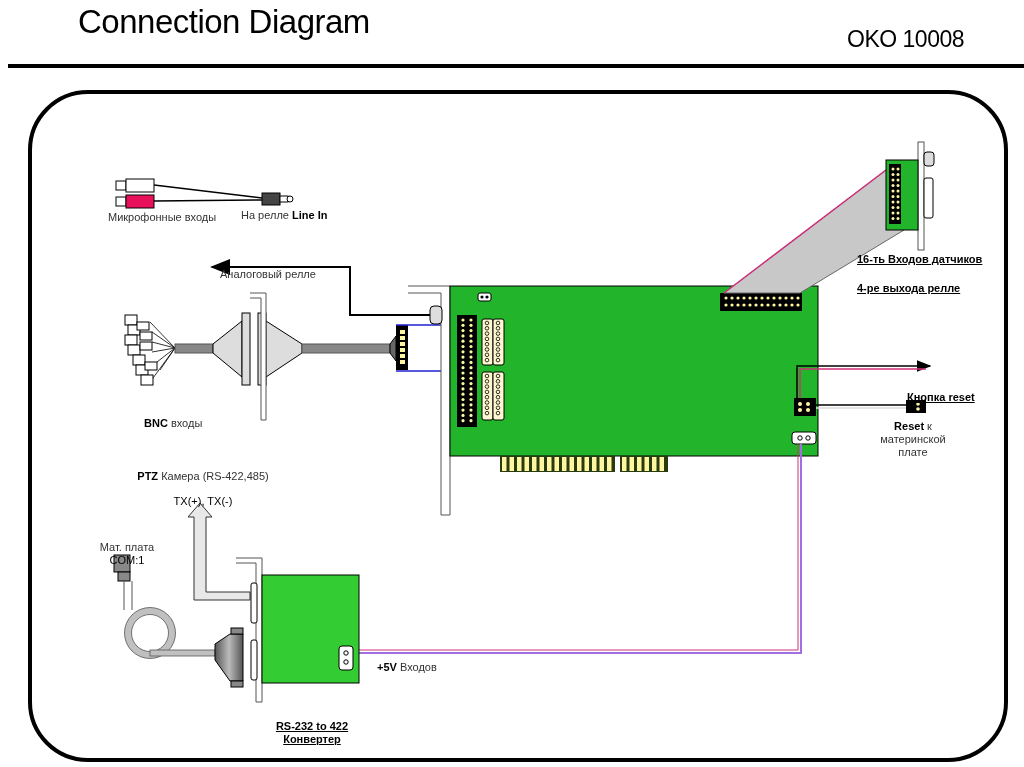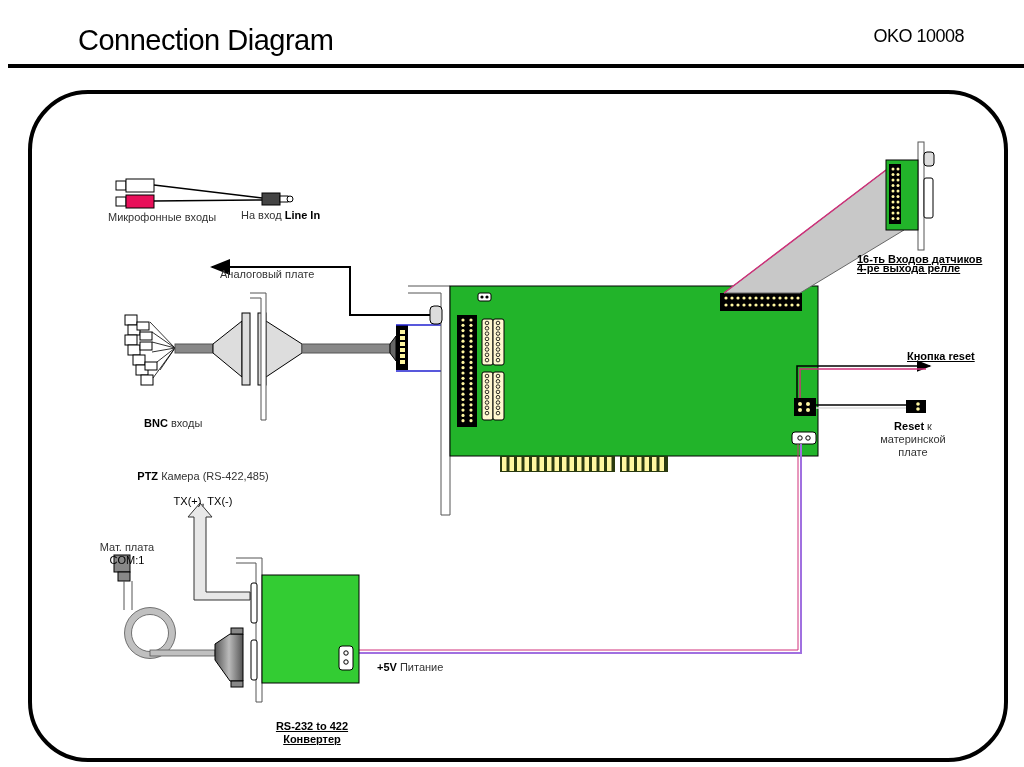--- a/index.html
+++ b/index.html
@@ -1,18 +1,18 @@
 <!DOCTYPE html>
 <html><head>
 <meta charset="utf-8">
 <style>
   html, body { margin:0; padding:0; background:#ffffff; }
   body { width:1024px; height:767px; position:relative; overflow:hidden; font-family:"Liberation Sans", sans-serif; }
-  .title { position:absolute; left:78px; top:24px; font-size:29px; color:#000; letter-spacing:-0.5px; }
-  .code { position:absolute; right:60px; top:26px; font-size:18px; color:#000; letter-spacing:-0.5px; }
+  .title { position:absolute; left:78px; top:3px; font-size:33px; color:#000; letter-spacing:-0.5px; }
+  .code { position:absolute; right:60px; top:26px; font-size:23px; color:#000; letter-spacing:-0.5px; }
   .rule { position:absolute; left:8px; top:64px; width:1016px; height:4px; background:#000; }
   .frame { position:absolute; left:28px; top:90px; width:980px; height:672px; border:4px solid #000; border-radius:60px; box-sizing:border-box; }
   svg.diagram { position:absolute; left:0; top:0; }
   .lbl { position:absolute; font-size:11px; color:#333; white-space:nowrap; line-height:13px; }
   .lbl b { color:#000; }
   .center { text-align:center; }
   .bold { font-weight:bold; color:#000;text-decoration:underline; }
 </style>
 </head>
 <body>
@@ -312,36 +312,36 @@
   </g>
   <g>
     <rect x="262" y="575" width="97" height="108" fill="#33cc33" stroke="#000"></rect>
     <rect x="339" y="646" width="14" height="24" rx="3" fill="#fff" stroke="#000"></rect>
     <circle cx="346" cy="653" r="2.2" fill="none" stroke="#000"></circle>
     <circle cx="346" cy="662" r="2.2" fill="none" stroke="#000"></circle>
   </g>
 </svg>
 
 <div class="lbl" style="left:108px;top:211px;">Микрофонные входы</div>
-<div class="lbl" style="left:241px;top:209px;"><span>На вход </span><b>Line In</b></div>
-<div class="lbl" style="left:220px;top:268px;">Аналоговый плате</div>
+<div class="lbl" style="left:241px;top:209px;"><span>На релле </span><b>Line In</b></div>
+<div class="lbl" style="left:220px;top:268px;">Аналоговый релле</div>
 <div class="lbl" style="left:144px;top:385px;margin-top:32px;"><b>BNC</b><span> входы</span></div>
 <div class="lbl bold" style="left:857px;top:253px;">16-ть Входов датчиков</div>
-<div class="lbl bold" style="left:857px;top:262px;">4-ре выхода релле</div>
-<div class="lbl bold" style="left:867px;top:350px;padding-left:40px;">Кнопка reset</div>
+<div class="lbl bold" style="left:857px;top:282px;">4-ре выхода релле</div>
+<div class="lbl bold" style="left:867px;top:391px;padding-left:40px;">Кнопка reset</div>
 <div class="lbl center" style="left:868px;top:420px;width:90px;">
   <div><b>Reset</b><span> к</span></div>
   <div>материнской</div>
   <div>плате</div>
 </div>
 <div class="lbl center" style="left:118px;top:470px;width:170px;text-align:center;">
   <div><b>PTZ</b><span> Камера (RS-422,485)</span></div>
   <div style="color:#000;margin-top:12px;">TX(+), TX(-)</div>
 </div>
 <div class="lbl center" style="left:92px;top:513px;width:70px;margin-top:28px;">
   <div>Мат. плата</div>
   <div style="color:#000;">COM:1</div>
 </div>
-<div class="lbl" style="left:377px;top:661px;"><b>+5V</b><span> Питание</span></div>
+<div class="lbl" style="left:377px;top:661px;"><b>+5V</b><span> Входов</span></div>
 <div class="lbl bold center" style="left:262px;top:700px;width:100px;margin-top:20px;">
   <div>RS-232 to 422</div>
   <div>Конвертер</div>
 </div>
 
 </body></html>

